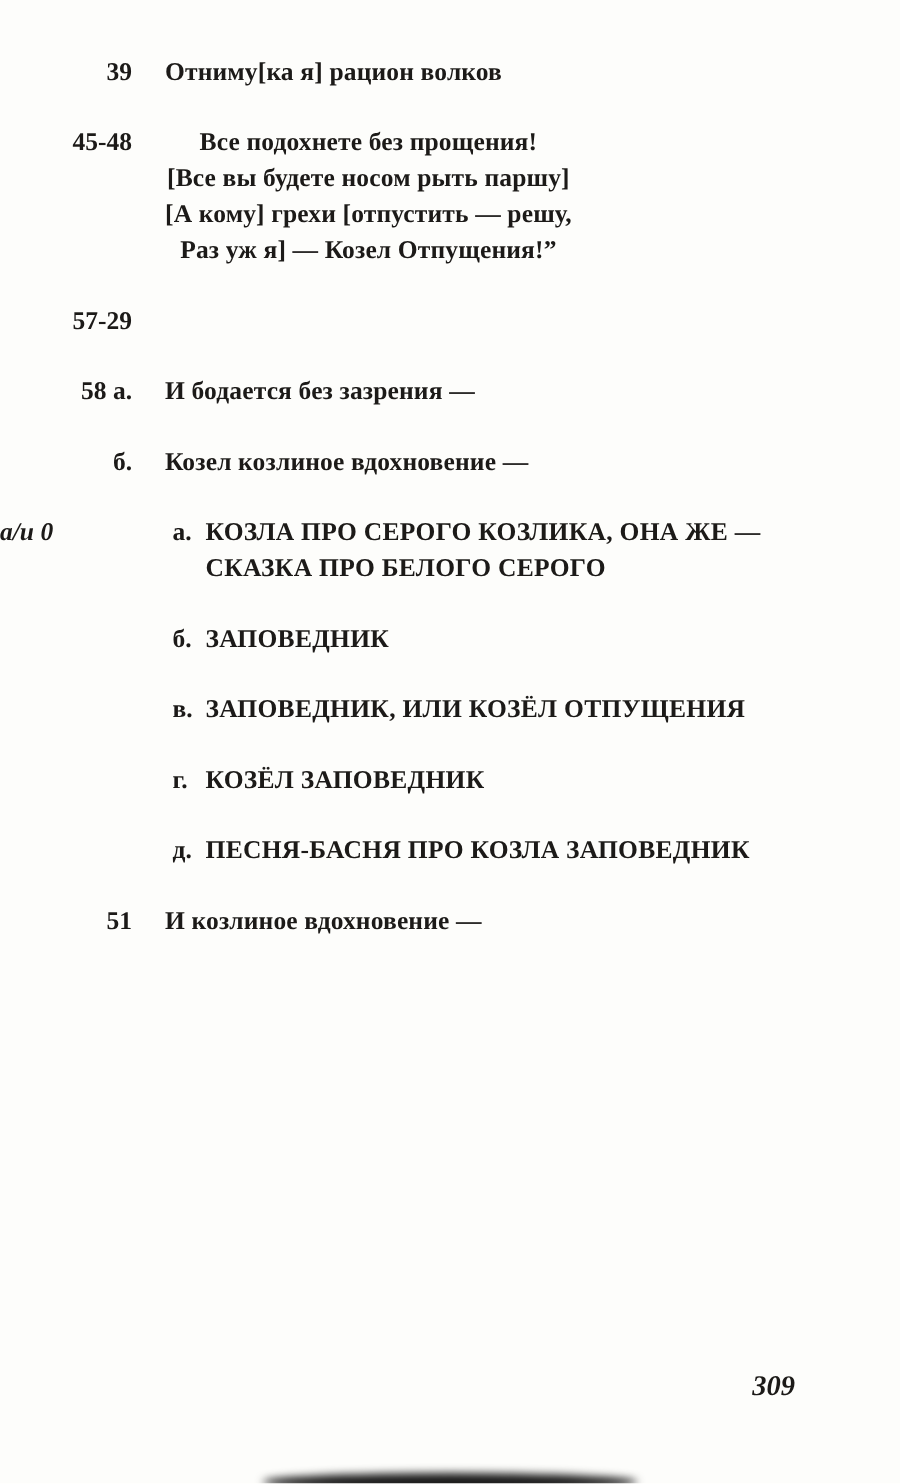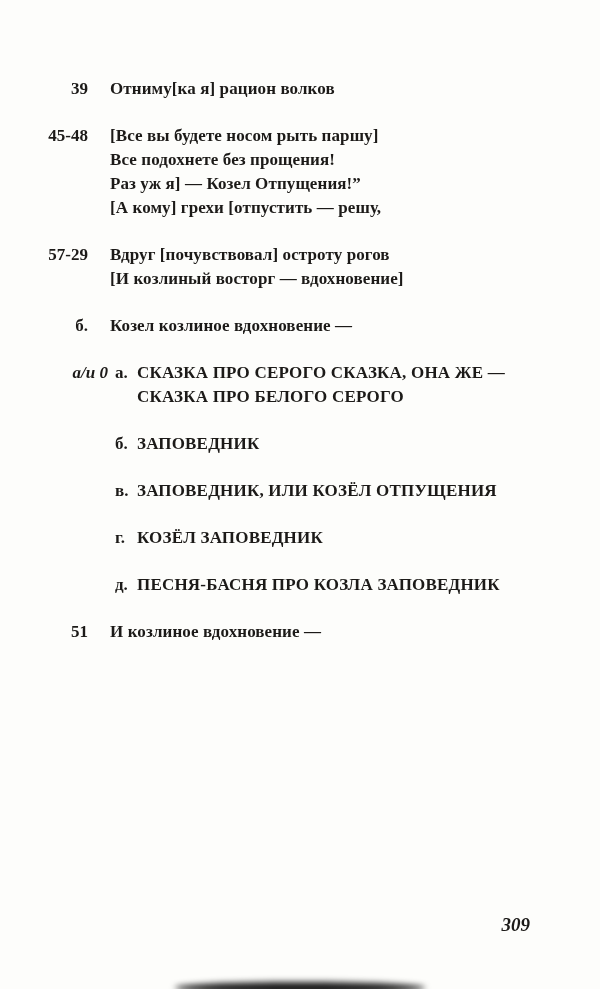--- a/index.html
+++ b/index.html
@@ -10,44 +10,45 @@
   .page {
     position: relative;
     width: 600px;
     height: 989px;
     background: #fdfdfb;
     color: #1c1a18;
     overflow: hidden;
     font-weight: 700;
   }
   .content {
-    padding-top: 77px;
+    padding-top: 36px;
   }
   .block { margin-bottom: 23px; }
   .row { display: flex; align-items: flex-start; }
   
   .num {
     flex: 0 0 88px;
     width: 88px;
     text-align: right;
     font-size: 17px;
     line-height: 24px;
     white-space: pre;
   }
   .text-col { margin-left: 22px; }
   .vline {
     font-size: 17px;
     line-height: 24px;
     letter-spacing: 0.1px;
+    text-align: center;
   }
   
   .t-pre {
     flex: 0 0 108px;
     width: 108px;
-    text-align: right;
+    text-align: left;
     font-style: italic;
     font-size: 17px;
     line-height: 24px;
     white-space: pre;
   }
   .t-letter {
     flex: 0 0 22px;
     width: 22px;
     margin-left: 7px;
     font-size: 17px;
@@ -91,54 +92,58 @@
         <div class="text-col">
           <div class="vline">Отниму[ка я] рацион волков</div>
         </div>
       </div>
     </section>
 
     <section class="block">
       <div class="row">
         <span class="num">45-48</span>
         <div class="text-col">
+          <div class="vline">Все подохнете без прощения!</div>
           <div class="vline">[Все вы будете носом рыть паршу]</div>
-          <div class="vline">Все подохнете без прощения!</div>
+          <div class="vline">[А кому] грехи [отпустить — решу,</div>
           <div class="vline">Раз уж я] — Козел Отпущения!”</div>
-          <div class="vline">[А кому] грехи [отпустить — решу,</div>
         </div>
       </div>
     </section>
 
     <section class="block">
       <div class="row">
         <span class="num">57-29</span>
-        <div class="text-col">
-          <div class="vline">Вдруг [почувствовал] остроту рогов</div>
-          <div class="vline">[И козлиный восторг — вдохновение]</div>
-        </div>
-      </div>
-    </section>
-
+      </div>
+    </section>
+
+    <section class="block">
+      <div class="row">
+        <span class="num">58 а.</span>
+        <div class="text-col">
+          <div class="vline">И бодается без зазрения —</div>
+        </div>
+      </div>
+    </section>
 
     <section class="block">
       <div class="row">
         <span class="num">б.</span>
         <div class="text-col">
           <div class="vline">Козел козлиное вдохновение —</div>
         </div>
       </div>
     </section>
 
     <section class="block">
       <div class="row">
         <span class="t-pre">а/и 0</span>
         <span class="t-letter">а.</span>
         <div class="t-text">
-          <div class="caps-line">СКАЗКА ПРО СЕРОГО СКАЗКА, ОНА ЖЕ —</div>
+          <div class="caps-line">КОЗЛА ПРО СЕРОГО КОЗЛИКА, ОНА ЖЕ —</div>
           <div class="caps-line">СКАЗКА ПРО БЕЛОГО СЕРОГО</div>
         </div>
       </div>
     </section>
 
     <section class="block">
       <div class="row">
         <span class="t-pre"></span>
         <span class="t-letter">б.</span>
         <div class="t-text">

